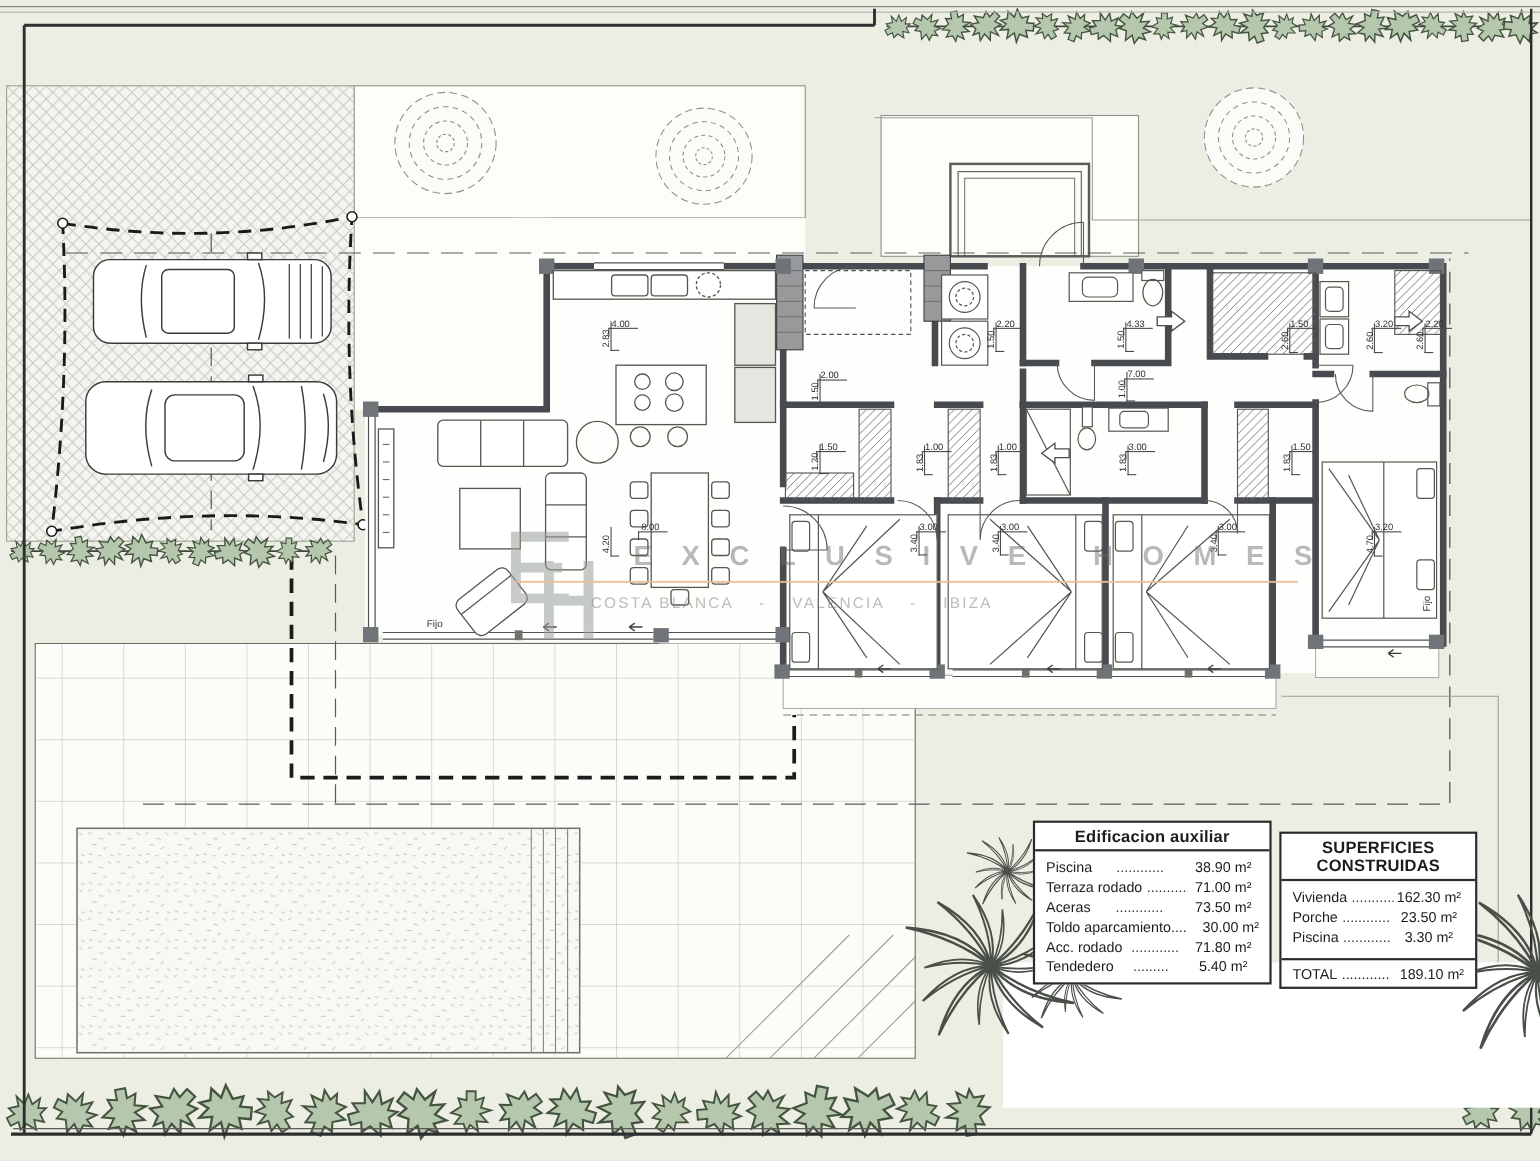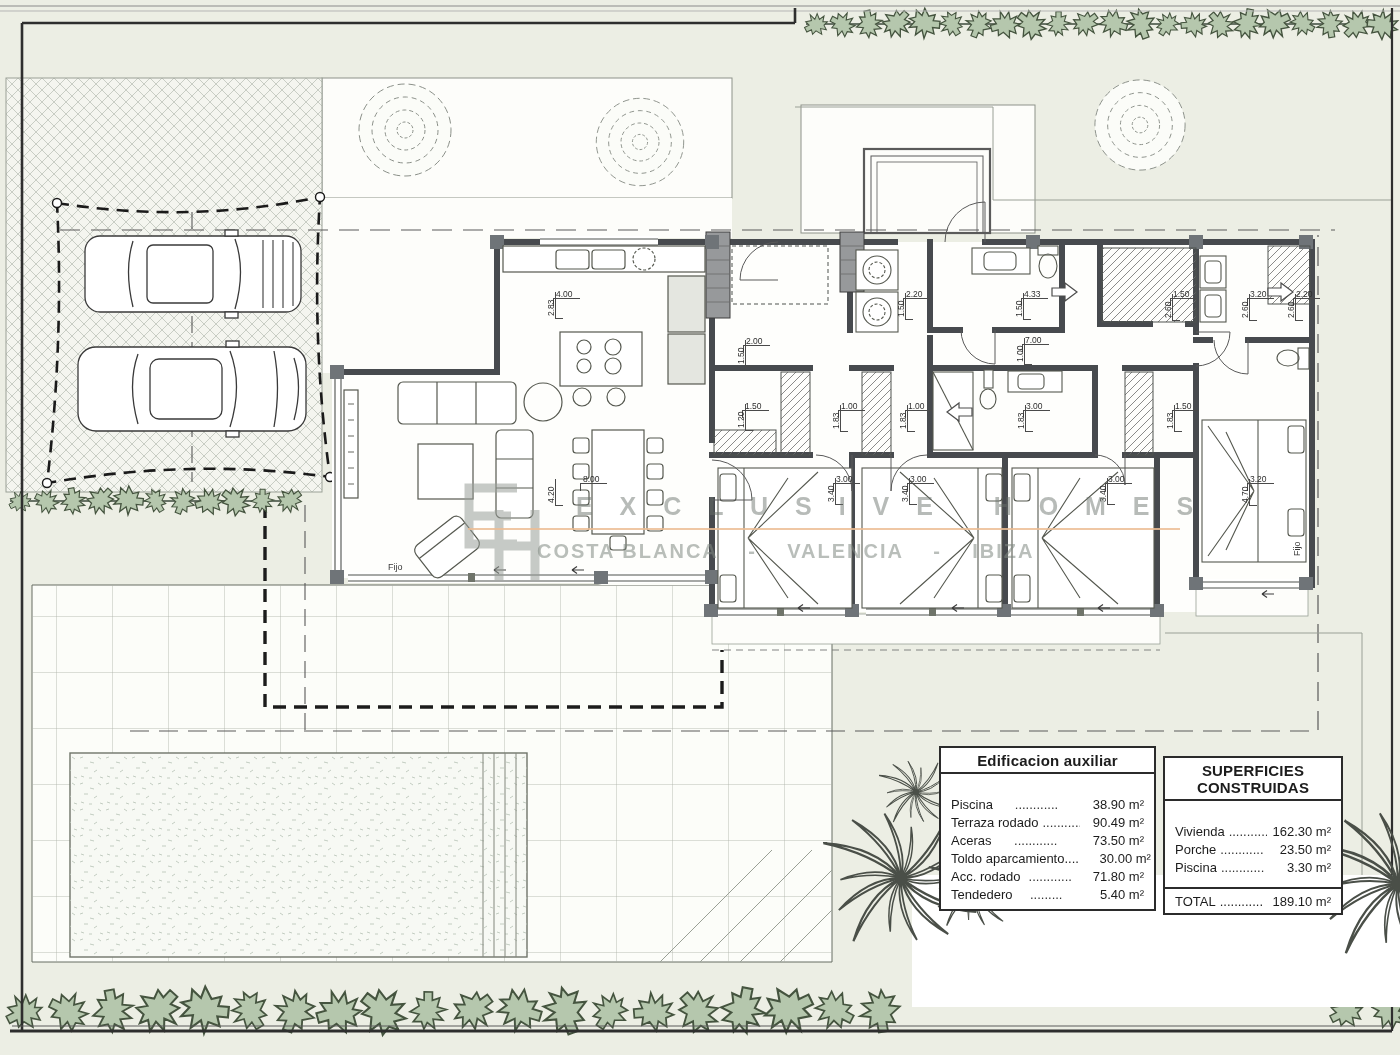--- a/index.html
+++ b/index.html
@@ -3,38 +3,38 @@
 <meta charset="utf-8">
 <style>
   html,body{margin:0;padding:0;background:#dfe1d7;}
   .canvas{position:relative;width:1400px;height:1055px;background:#eceee4;overflow:hidden;
           font-family:"Liberation Sans",sans-serif;}
   svg{position:absolute;left:0;top:0;}
   
   .tbl{position:absolute;background:#fff;border:2px solid #2b2b2b;color:#1c1c1c;z-index:30;}
   .tbl-title{font-weight:bold;text-align:center;padding:4px 6px 3px;border-bottom:2px solid #2b2b2b;
              font-size:15px;letter-spacing:.2px;}
-  .tbl-body{padding:22px 0 5px;}
+  .tbl-body{padding:6px 0 5px;}
   .tbl-row{display:flex;align-items:baseline;padding:1px 10px;font-size:13px;line-height:16px;}
   .tbl-row .lbl{white-space:nowrap;}
   .tbl-row .dots{flex:1;text-align:center;overflow:hidden;white-space:nowrap;color:#333;padding:0 4px;}
-  .tbl-row .val{min-width:64px;text-align:right;white-space:nowrap;}
+  .tbl-row .val{min-width:64px;text-align:center;white-space:nowrap;}
   .tbl-total{border-top:2px solid #2b2b2b;margin-top:5px;padding:5px 10px 4px;display:flex;align-items:baseline;font-size:13px;}
   .tbl-total .lbl{white-space:nowrap;}
   .tbl-total .dots{flex:1;text-align:center;overflow:hidden;white-space:nowrap;padding:0 4px;}
   .tbl-total .val{min-width:64px;text-align:right;}
   #tbl-aux{left:939px;top:746px;width:213px;}
   #tbl-built{left:1163px;top:756px;width:176px;}
   
   .wm{position:absolute;z-index:20;pointer-events:none;}
   .wm-title{position:absolute;left:536px;top:492px;font-size:25px;font-weight:bold;letter-spacing:10px;
             color:rgba(105,113,106,.48);white-space:pre;margin-left:40px;}
   .wm-line{position:absolute;left:468px;top:528px;width:712px;height:2px;background:#ecbd94;opacity:.85;}
-  .wm-sub{position:absolute;left:537px;top:540px;font-size:20px;letter-spacing:2px;
-          color:rgba(128,136,129,.55);white-space:pre;font-weight:bold;}
+  .wm-sub{position:absolute;left:537px;top:540px;font-size:14px;letter-spacing:2px;
+          color:rgba(128,136,129,.55);white-space:pre;}
   .wm-logo{position:absolute;left:455px;top:478px;opacity:.55;}
   
   .dim{position:absolute;font-size:8.5px;color:#2e2e2e;white-space:nowrap;transform-origin:0 0;z-index:15;}
   .dim::after{content:"";position:absolute;left:-3px;top:9px;width:26px;height:7px;
               border-top:1px solid #4a4a4a;border-left:1px solid #4a4a4a;}
   .plabel{position:absolute;font-size:9px;color:#3a3a3a;white-space:nowrap;transform-origin:0 0;z-index:15;}
 </style>
 </head>
 <body>
 
@@ -539,21 +539,21 @@
 
       <div class="tbl-row">
         <span class="lbl">Piscina</span>
         <span class="dots">............</span>
         <span class="val">38.90 m²</span>
       </div>
 
       <div class="tbl-row">
         <span class="lbl">Terraza rodado</span>
         <span class="dots">............</span>
-        <span class="val">90.49 m²</span>
+        <span class="val">71.00 m²</span>
       </div>
 
       <div class="tbl-row">
         <span class="lbl">Aceras</span>
         <span class="dots">............</span>
         <span class="val">73.50 m²</span>
       </div>
 
       <div class="tbl-row">
         <span class="lbl">Toldo aparcamiento....</span>

